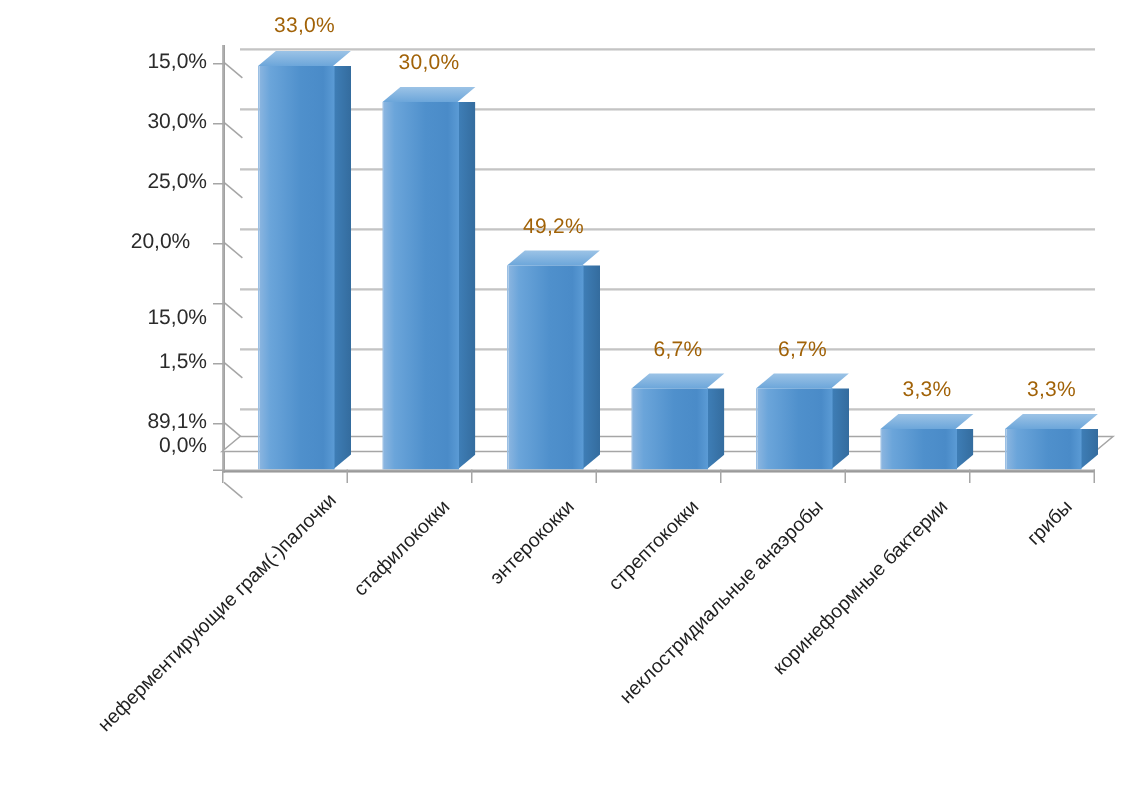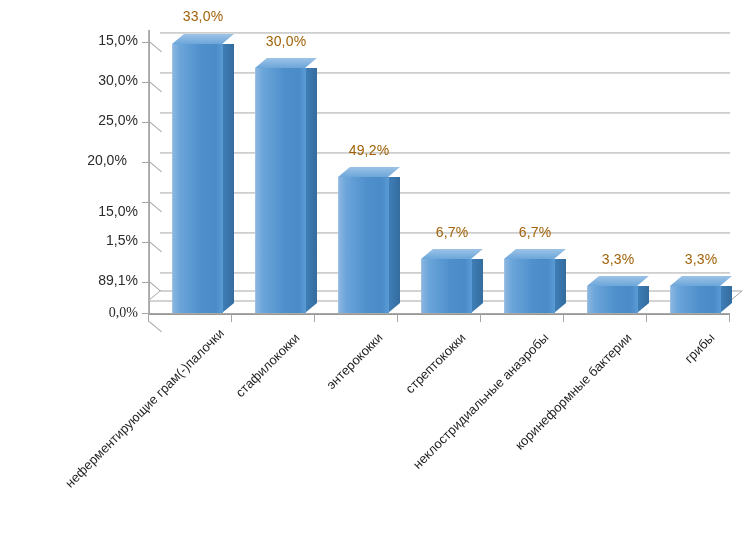--- a/index.html
+++ b/index.html
@@ -109,21 +109,21 @@
   <div class="tick" style="top:313px;"></div>
 
   <div class="ylabels">
     <div class="axis-label" style="top:32px;">15,0%</div>
     <div class="axis-label" style="top:72px;">30,0%</div>
     <div class="axis-label" style="top:112px;">25,0%</div>
     <div class="axis-label" style="top:152px;text-align:center;">20,0%</div>
     <div class="axis-label" style="top:203px;">15,0%</div>
     <div class="axis-label" style="top:232px;">1,5%</div>
     <div class="axis-label" style="top:272px;">89,1%</div>
-    <div class="axis-label" style="top:305px;font-family:Liberation Serif, serif;">0,0%</div>
+    <div class="axis-label" style="top:288px;">0,0%</div>
   </div>
 
   <div class="floor">
     <svg width="600" height="40" viewBox="0 0 600 40">
       <polygon points="0,10 12,0 594,0 582,10" fill="#ffffff" stroke="#a6a6a6" stroke-width="1"></polygon>
     </svg>
   </div>
 
   <div class="bar" style="left:172px;top:44px;width:50px;height:269px;">
     <div class="top" style="top:-10px;"></div>

